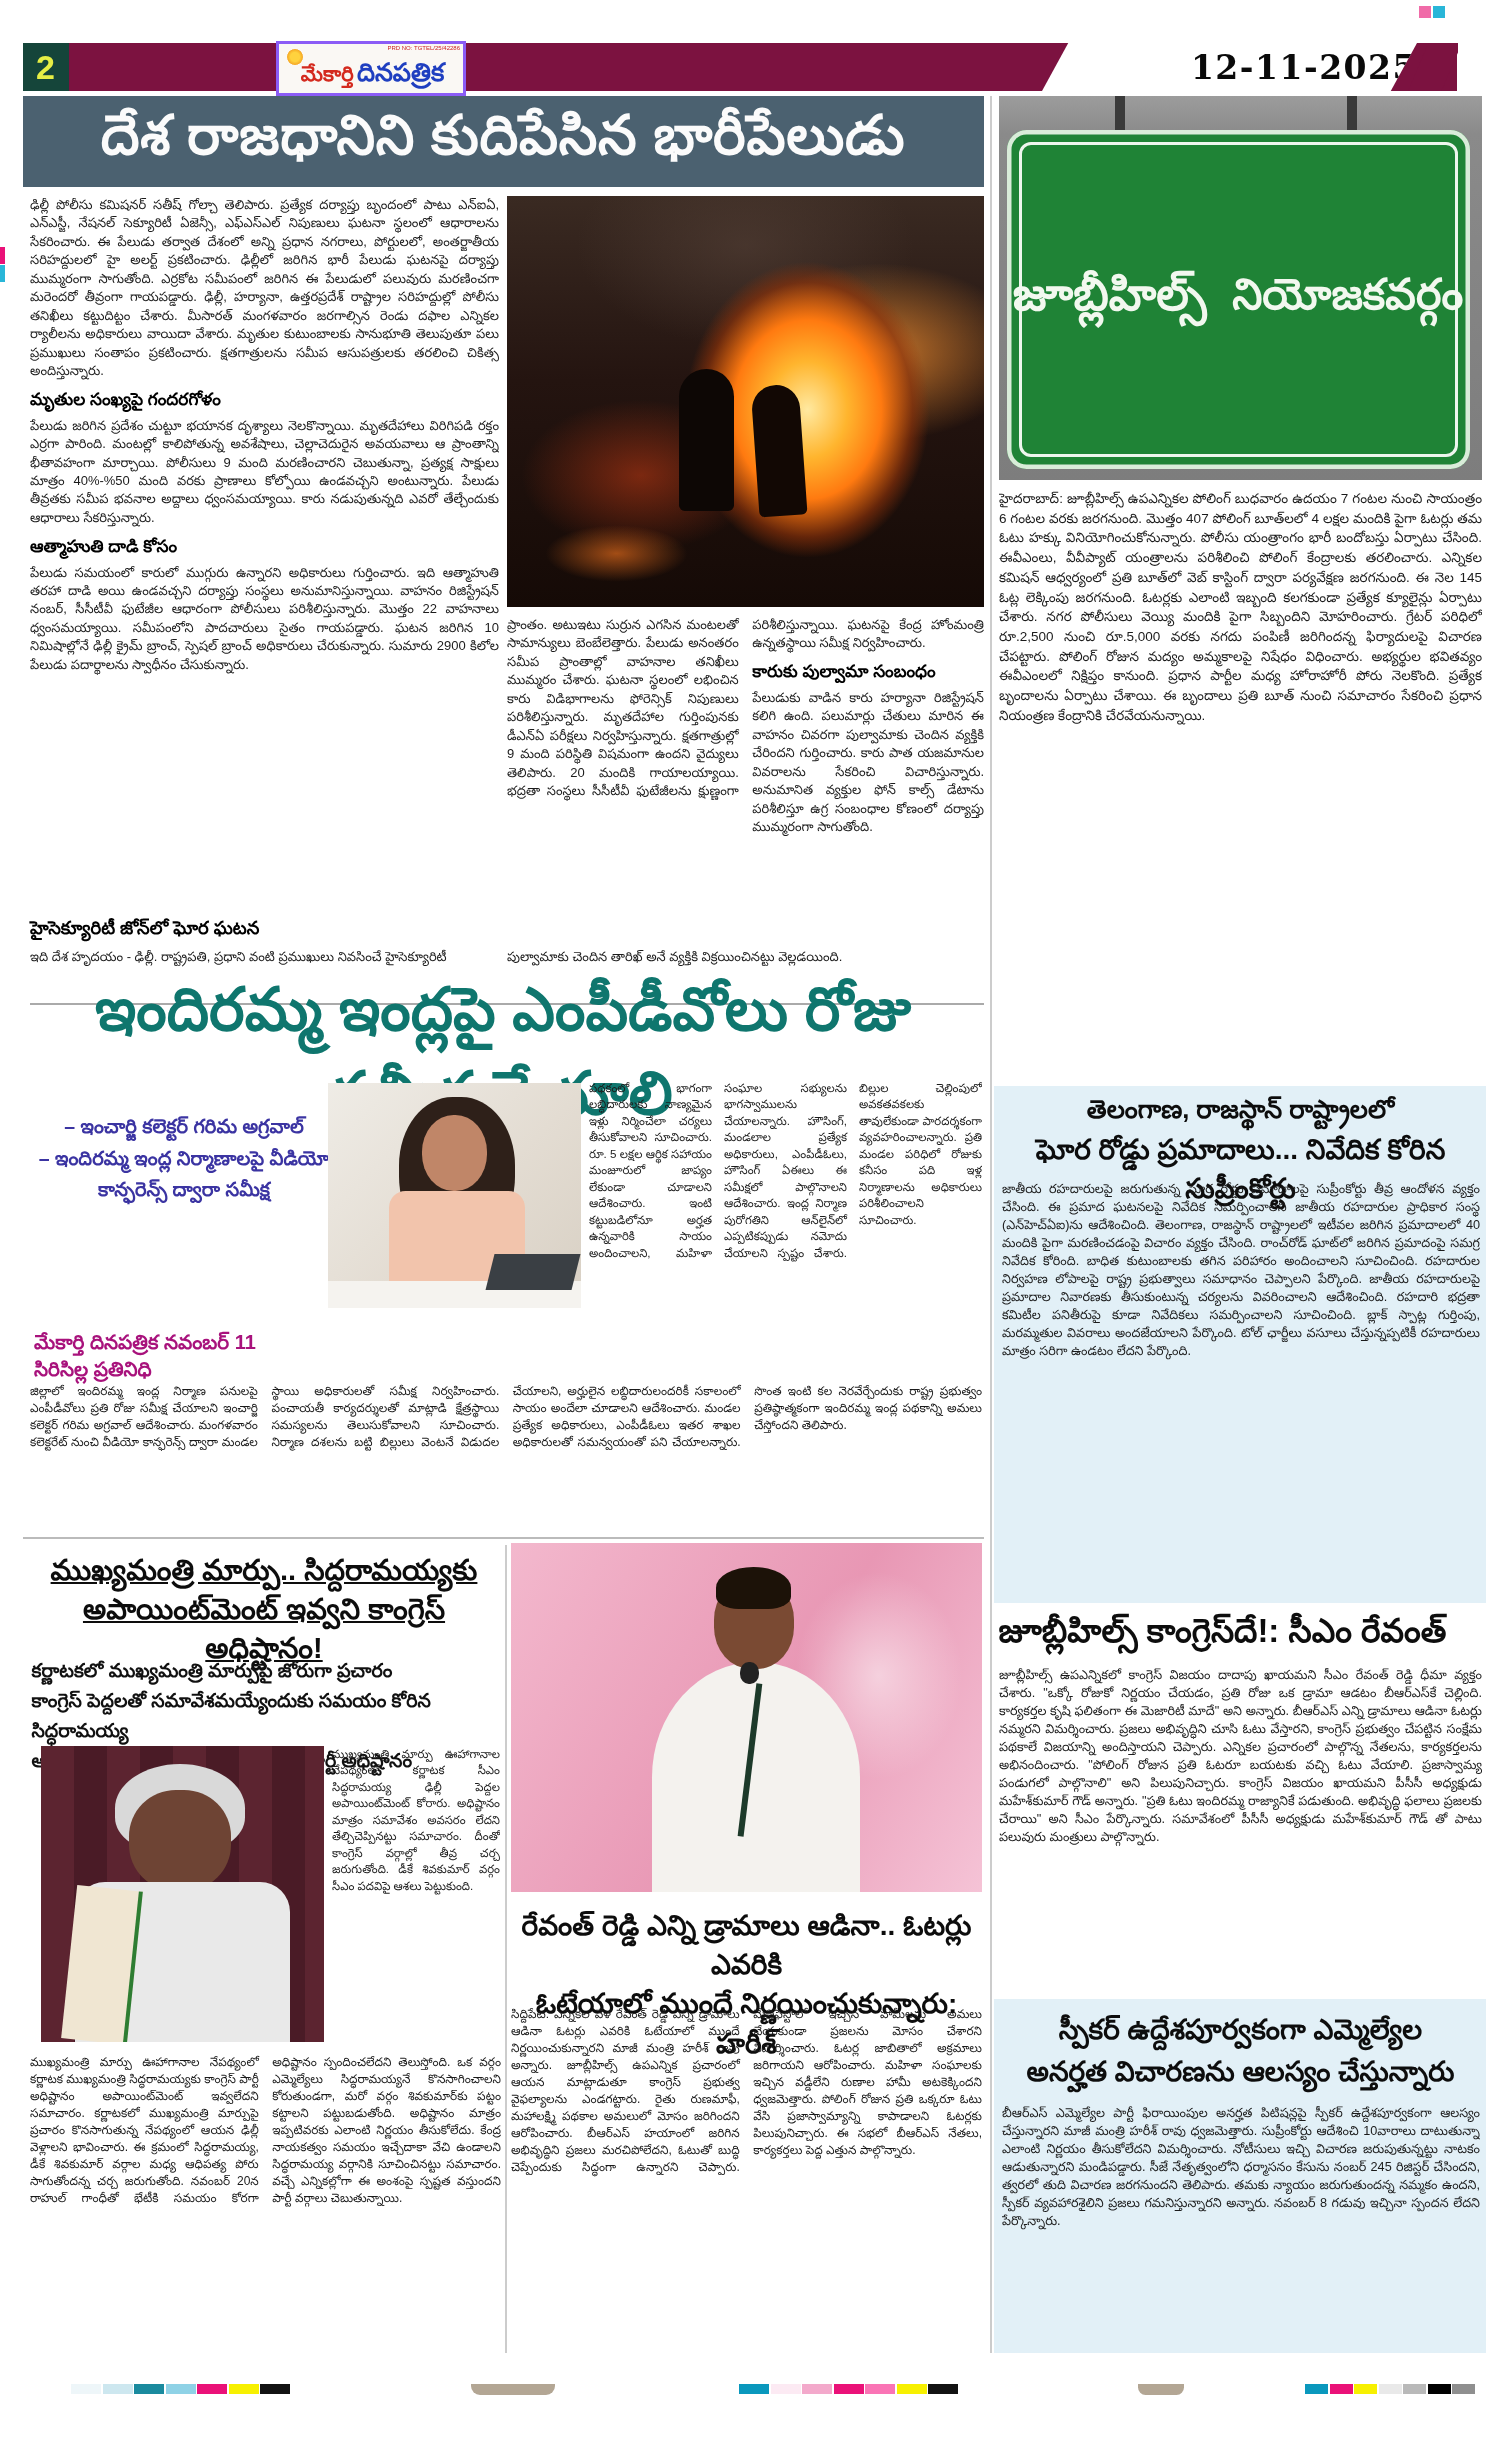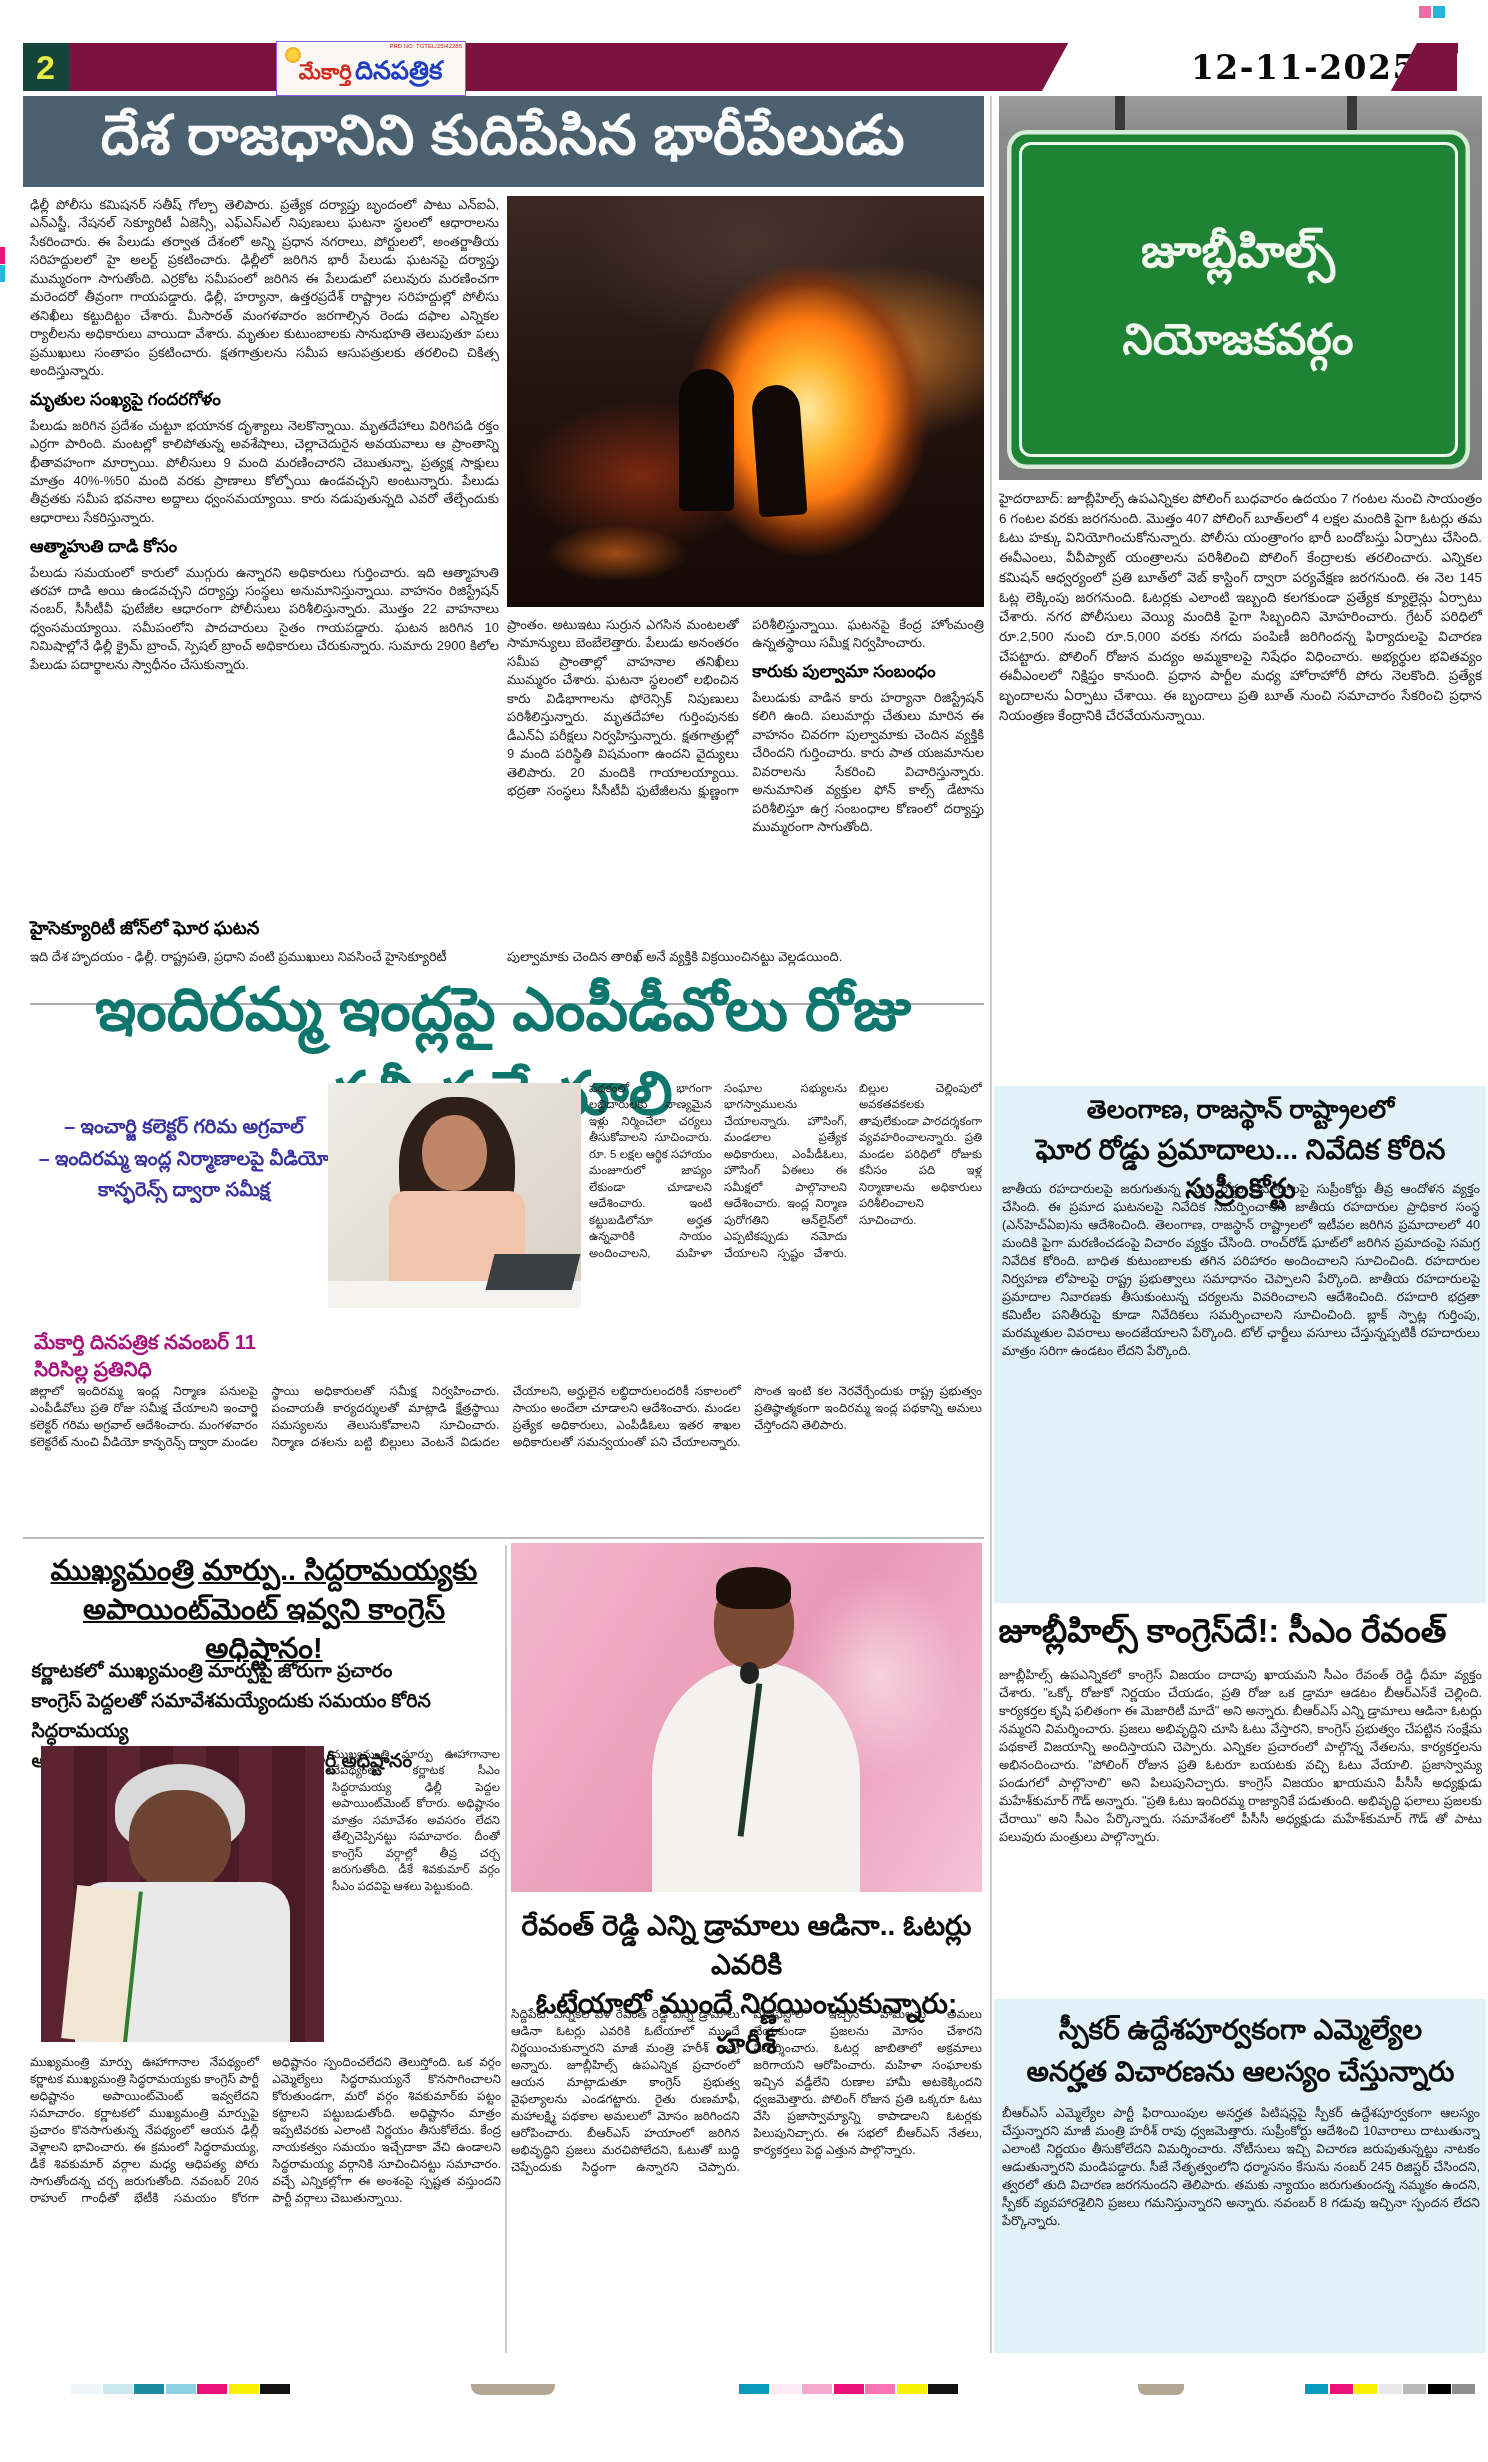--- a/index.html
+++ b/index.html
@@ -18,34 +18,34 @@
   .h1txt{color:#fbfbfb;font-size:55px;font-weight:bold;letter-spacing:0.7px;text-align:center;}
   .teal-h2{color:#0f766e;font-size:60px;font-weight:bold;text-align:center;}
   .bullets{color:#3b34a2;font-size:19.5px;font-weight:bold;text-align:center;line-height:1.62;}
   .byline{color:#a8127c;font-size:20px;font-weight:bold;line-height:1.35;}
   .blkhead{color:#0d0d0d;font-weight:bold;text-align:center;}
   .panel{background:#e2f0f7;}
   .rule{background:#aaaaaa;}
   .vrule{background:#cccccc;}
   .swrow div{display:inline-block;height:9.7px;vertical-align:top;}
   .sign-board{background:#1f8336;border-radius:19.5px;box-shadow:inset 0 0 0 4.5px #d9ecd9;}
-  .sign-inner{border:3.7px solid #eef6ee;border-radius:12px;display:flex;flex-direction:column;
+  .sign-inner{border:3.7px solid #eef6ee;border-radius:12px;display:flex;flex-direction:row;
               align-items:center;justify-content:center;gap:25.5px;}
   .sign-line{color:#f2f8ef;font-weight:bold;text-align:center;}
   .caption-sub{font-size:18px;font-weight:bold;color:#000;}
   .serifbold{font-family:"DejaVu Serif","Liberation Serif",serif;font-weight:bold;}
 </style>
 </head>
 <body>
 
 <div class="abs hdband" style="left:22.5px;top:43px;width:1434px;height:48px;"></div>
 <div class="abs" style="left:22.5px;top:43px;width:46px;height:48px;background:#15453a;display:flex;align-items:center;justify-content:center;">
   <span style="color:#e6ee45;font-size:34px;font-weight:bold;">2</span>
 </div>
-<div class="abs" style="left:276px;top:41px;width:190px;height:55px;background:#faf8f4;border:1px solid #8b5cf6;box-sizing:border-box;">
+<div class="abs" style="left:276px;top:41px;width:190px;height:55px;background:#faf8f4;border:3px solid #8b5cf6;box-sizing:border-box;">
   <span style="position:absolute;right:3px;top:0.7px;font-size:6px;color:#c22;">PRD NO: TGTEL/25/42286</span>
   <span style="position:absolute;left:7.5px;top:4.5px;width:16.5px;height:16.5px;border-radius:50%;background:radial-gradient(circle,#ffd23e 40%,#f5a623 70%,transparent 72%);"></span>
   <div style="position:absolute;left:4.5px;top:13.5px;width:178px;text-align:center;white-space:nowrap;">
     <span style="color:#d42a1e;font-size:21px;font-weight:bold;">మేకార్తి</span>
     <span style="color:#1f3fc0;font-size:25.5px;font-weight:bold;">దినపత్రిక</span>
   </div>
 </div>
 <div class="abs" style="left:1042px;top:43px;width:375px;height:48px;background:#ffffff;clip-path:polygon(7% 0,100% 0,93% 100%,0 100%);display:flex;align-items:center;justify-content:flex-end;">
   <span class="serifbold" style="font-size:33px;color:#0a0a0a;letter-spacing:1.5px;">12-11-2025</span>
 </div>

